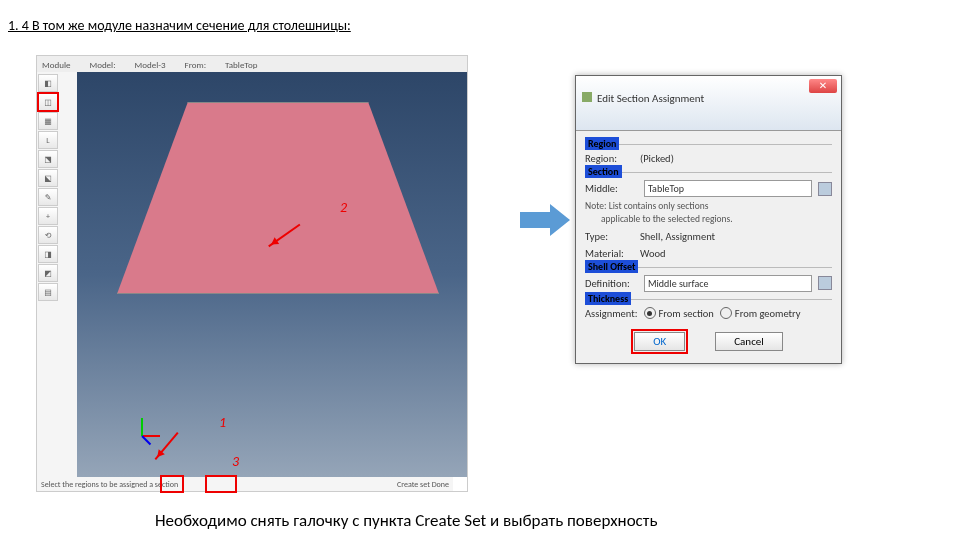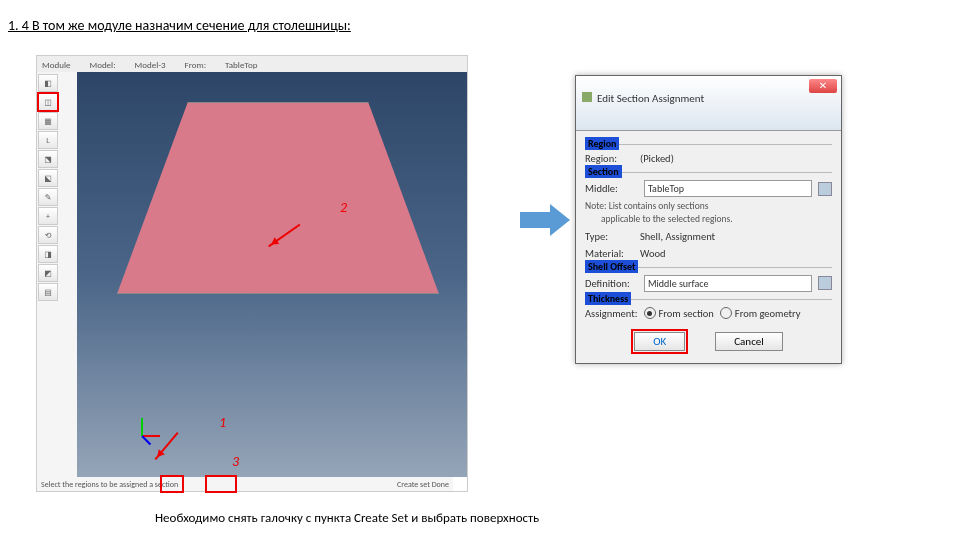--- a/index.html
+++ b/index.html
@@ -33,21 +33,21 @@
 .lbl{min-width:55px}
 .val{font-weight:normal}
 .sel{flex:1;background:#fff;border:1px solid #999;padding:1px 3px;font-size:10px;margin-left:4px}
 .note{font-size:9.5px;color:#555;margin:2px 0 2px 0;line-height:1.2}
 .radio{width:10px;height:10px;border:1px solid #666;border-radius:50%;margin:0 3px 0 6px;display:inline-flex;align-items:center;justify-content:center}
 .radio.on:after{content:"";width:5px;height:5px;background:#333;border-radius:50%}
 .btns{display:flex;justify-content:center;gap:30px;padding:8px 0 2px}
 .btn{padding:2px 18px;background:linear-gradient(#fff,#e5e5e5);border:1px solid #888;font-size:11px}
 .btn.hl{outline:2px solid #e00;outline-offset:1px;color:#06c}
 .ico{width:12px;height:12px;margin-left:6px;background:#bcd;border:1px solid #889}
-.footer{position:absolute;left:155px;top:510px;font-size:13px}
+.footer{position:absolute;left:155px;top:510px;font-size:17px}
 </style>
 </head>
 <body>
 
 <div class="title">1. 4 В том же модуле назначим сечение для столешницы:</div>
 
 <div class="abaqus">
   <div class="menu">
     <span>Module</span>
     <span>Model:</span>

